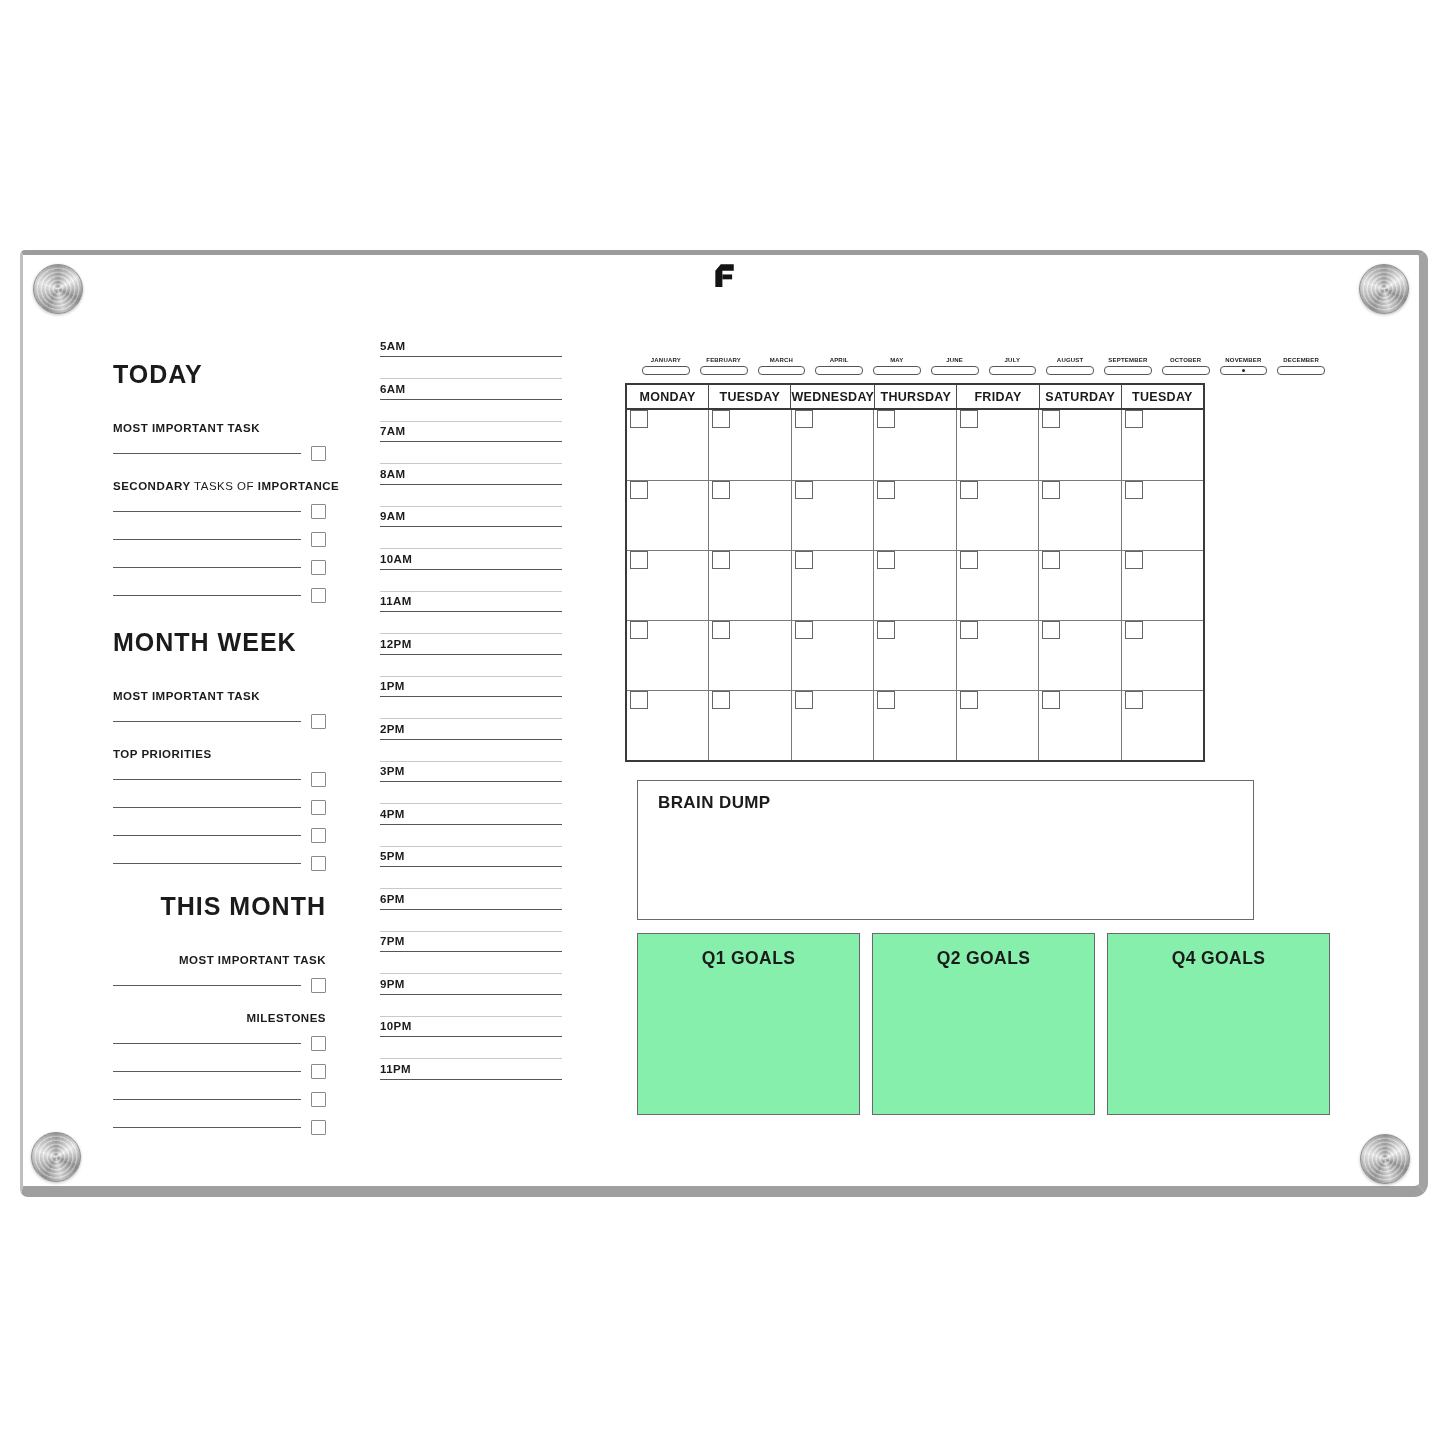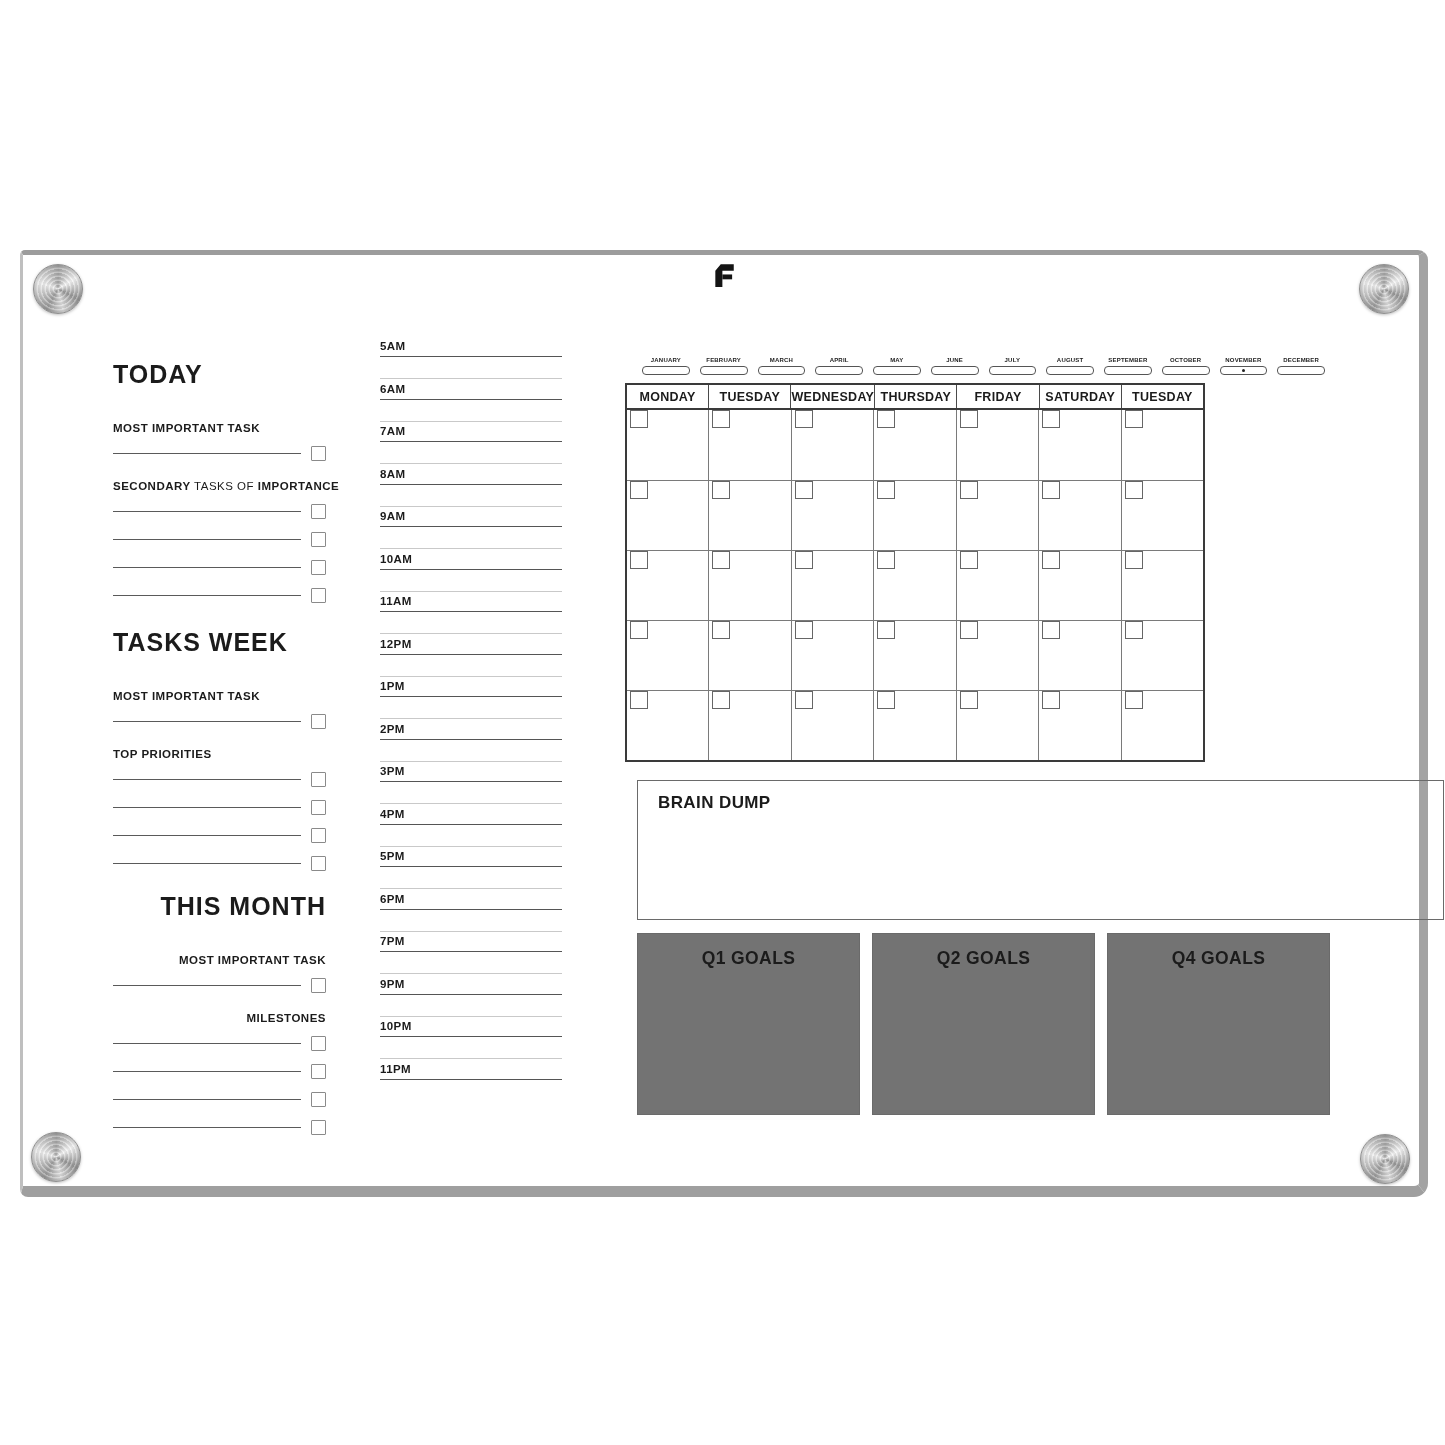--- a/index.html
+++ b/index.html
@@ -44,25 +44,25 @@
   .hcell{flex:1;display:flex;align-items:center;justify-content:center;font-size:12.5px;font-weight:800;
          letter-spacing:.3px;border-right:1.5px solid #4a4a4a;box-sizing:border-box;}
   .hcell:last-child{border-right:none;}
   .cal-body{border:2px solid #3a3a3a;border-top:none;box-sizing:border-box;}
   .cal-row{display:flex;height:70px;border-top:1.2px solid #7a7a7a;box-sizing:border-box;}
   .cal-row:first-child{border-top:none;}
   .cal-cell{flex:1;position:relative;border-right:1.2px solid #7a7a7a;box-sizing:border-box;}
   .cal-cell:last-child{border-right:none;}
   .datebox{position:absolute;top:0;left:3px;width:16px;height:16px;border:1.4px solid #666;background:#fff;}
   
-  #brain-dump{position:absolute;left:637px;top:780px;width:807px;height:140px;border:1.6px solid #6a6a6a;box-sizing:border-box;}
+  #brain-dump{position:absolute;left:637px;top:780px;width:617px;height:140px;border:1.6px solid #6a6a6a;box-sizing:border-box;}
   .bd-label{position:absolute;left:20px;top:12px;font-size:17px;font-weight:800;letter-spacing:.4px;}
   .bd-area{position:absolute;left:0;top:40px;right:0;bottom:0;}
   #goals{position:absolute;left:637px;top:933px;width:693px;height:182px;display:flex;gap:12px;}
-  .goal-box{flex:1;position:relative;border:1.6px solid #6a6a6a;box-sizing:border-box;background:#737373;}
+  .goal-box{flex:1;position:relative;border:1.6px solid #6a6a6a;box-sizing:border-box;background:#86efac;}
   .goal-label{margin-top:14px;text-align:center;font-size:17.5px;font-weight:800;letter-spacing:.4px;}
   .goal-area{position:absolute;left:0;top:44px;right:0;bottom:0;}
 </style>
 </head>
 <body>
 
 <div class="page">
 
   <div class="board"></div>
 
@@ -98,21 +98,21 @@
         <div class="task-row">
           <div class="task-line"></div>
           <div class="checkbox"></div>
         </div>
         <div class="task-row">
           <div class="task-line"></div>
           <div class="checkbox"></div>
         </div>
       </div>
       <div class="section" style="top: 628px;">
-        <div class="sec-title"><span class="l" style="font-weight: 600;">TASKS </span><span class="b" style="font-weight: 800; text-align: right;">WEEK</span></div>
+        <div class="sec-title"><span class="l" style="font-weight: 600;">MONTH </span><span class="b" style="font-weight: 800; text-align: right;">WEEK</span></div>
         <div class="grp-label"><span class="b" style="font-weight: 800;">MOST IMPORTANT TASK</span></div>
         <div class="task-row">
           <div class="task-line"></div>
           <div class="checkbox"></div>
         </div>
         <div class="grp-label"><span class="b" style="font-weight: 800;">TOP PRIORITIES</span></div>
         <div class="task-row">
           <div class="task-line"></div>
           <div class="checkbox"></div>
         </div>

